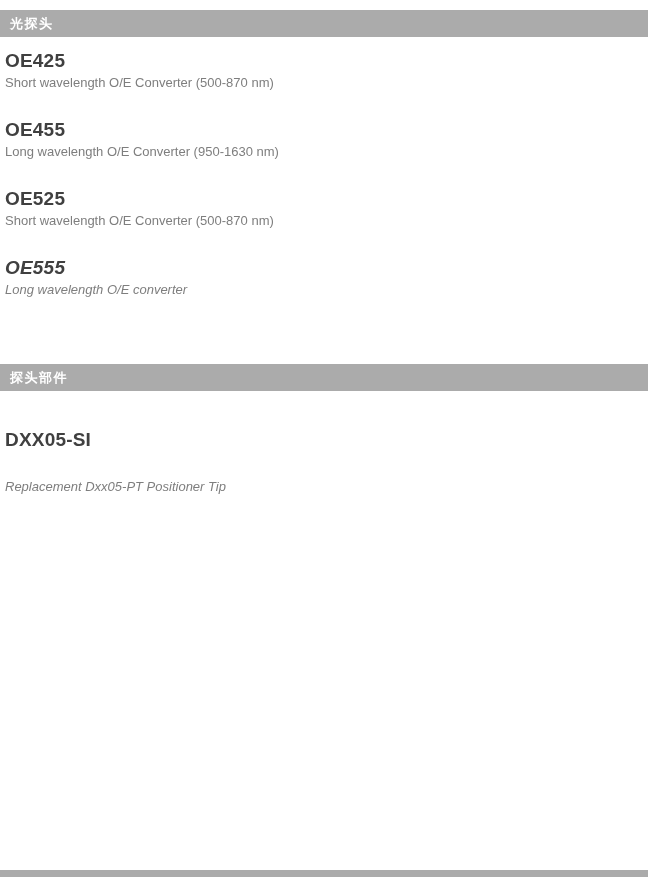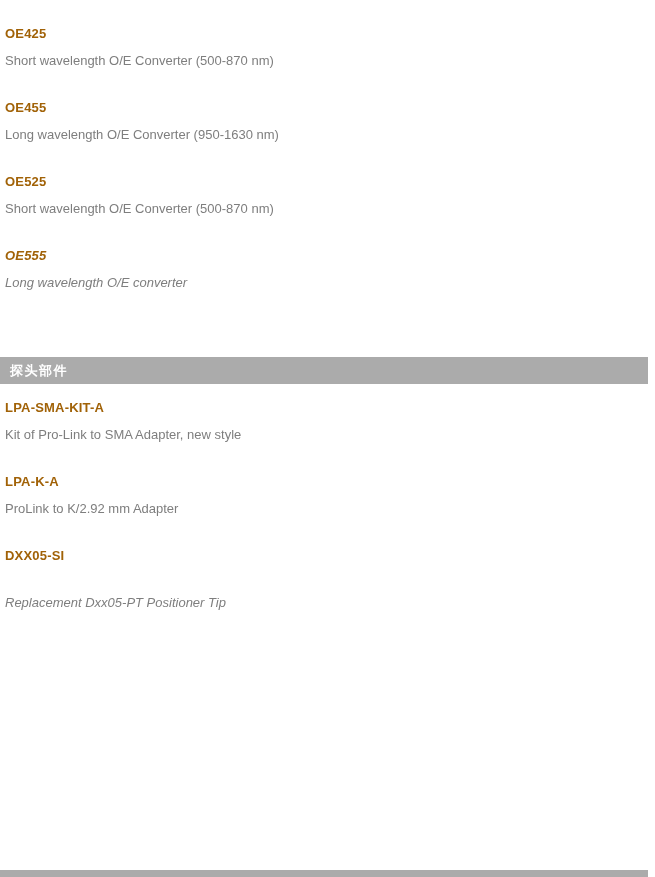--- a/index.html
+++ b/index.html
@@ -43,45 +43,47 @@
     padding: 14px 0 0 5px;
   }
   .item {
     margin-bottom: 25px;
   }
   .item:last-child {
     margin-bottom: 0;
     font-style: italic;
   }
   .item-name {
-    font-size: 13px;
+    font-size: 19px;
     font-weight: 700;
-    color: #a16207;
+    color: #404040;
     line-height: 19px;
     letter-spacing: 0.2px;
   }
   .item-desc {
     font-size: 13px;
     color: #7e7e7e;
     line-height: 25px;
-    margin-top: 5px;
     max-width: 648px;
   }
   .section-header.partial {
     position: absolute;
     left: 0;
     top: 870px;
   }
 </style>
 </head>
 <body>
 
 <div class="page">
   <div id="sections">
   <section class="section">
+    <div class="section-header">
+      <span class="section-title">光探头</span>
+    </div>
     <div class="items">
   <div class="item">
     <div class="item-name">OE425</div>
     <div class="item-desc">Short wavelength O/E Converter (500-870 nm)</div>
   </div>
 
   <div class="item">
     <div class="item-name">OE455</div>
     <div class="item-desc">Long wavelength O/E Converter (950-1630 nm)</div>
   </div>
@@ -96,33 +98,25 @@
     <div class="item-desc">Long wavelength O/E converter</div>
   </div>
 </div>
   </section>
 
   <section class="section">
     <div class="section-header">
       <span class="section-title">探头部件</span>
     </div>
     <div class="items">
-  <div class="item">
-    <div class="item-name">LPA-SMA-KIT-A</div>
-    <div class="item-desc">Kit of Pro-Link to SMA Adapter, new style</div>
-  </div>
 
 
   <div class="item">
   </div>
 
-  <div class="item">
-    <div class="item-name">LPA-K-A</div>
-    <div class="item-desc">ProLink to K/2.92 mm Adapter</div>
-  </div>
 
   <div class="item">
     <div class="item-name">DXX05-SI</div>
   </div>
 
   <div class="item">
     <div class="item-desc">Replacement Dxx05-PT Positioner Tip</div>
   </div>
 </div>
   </section>

